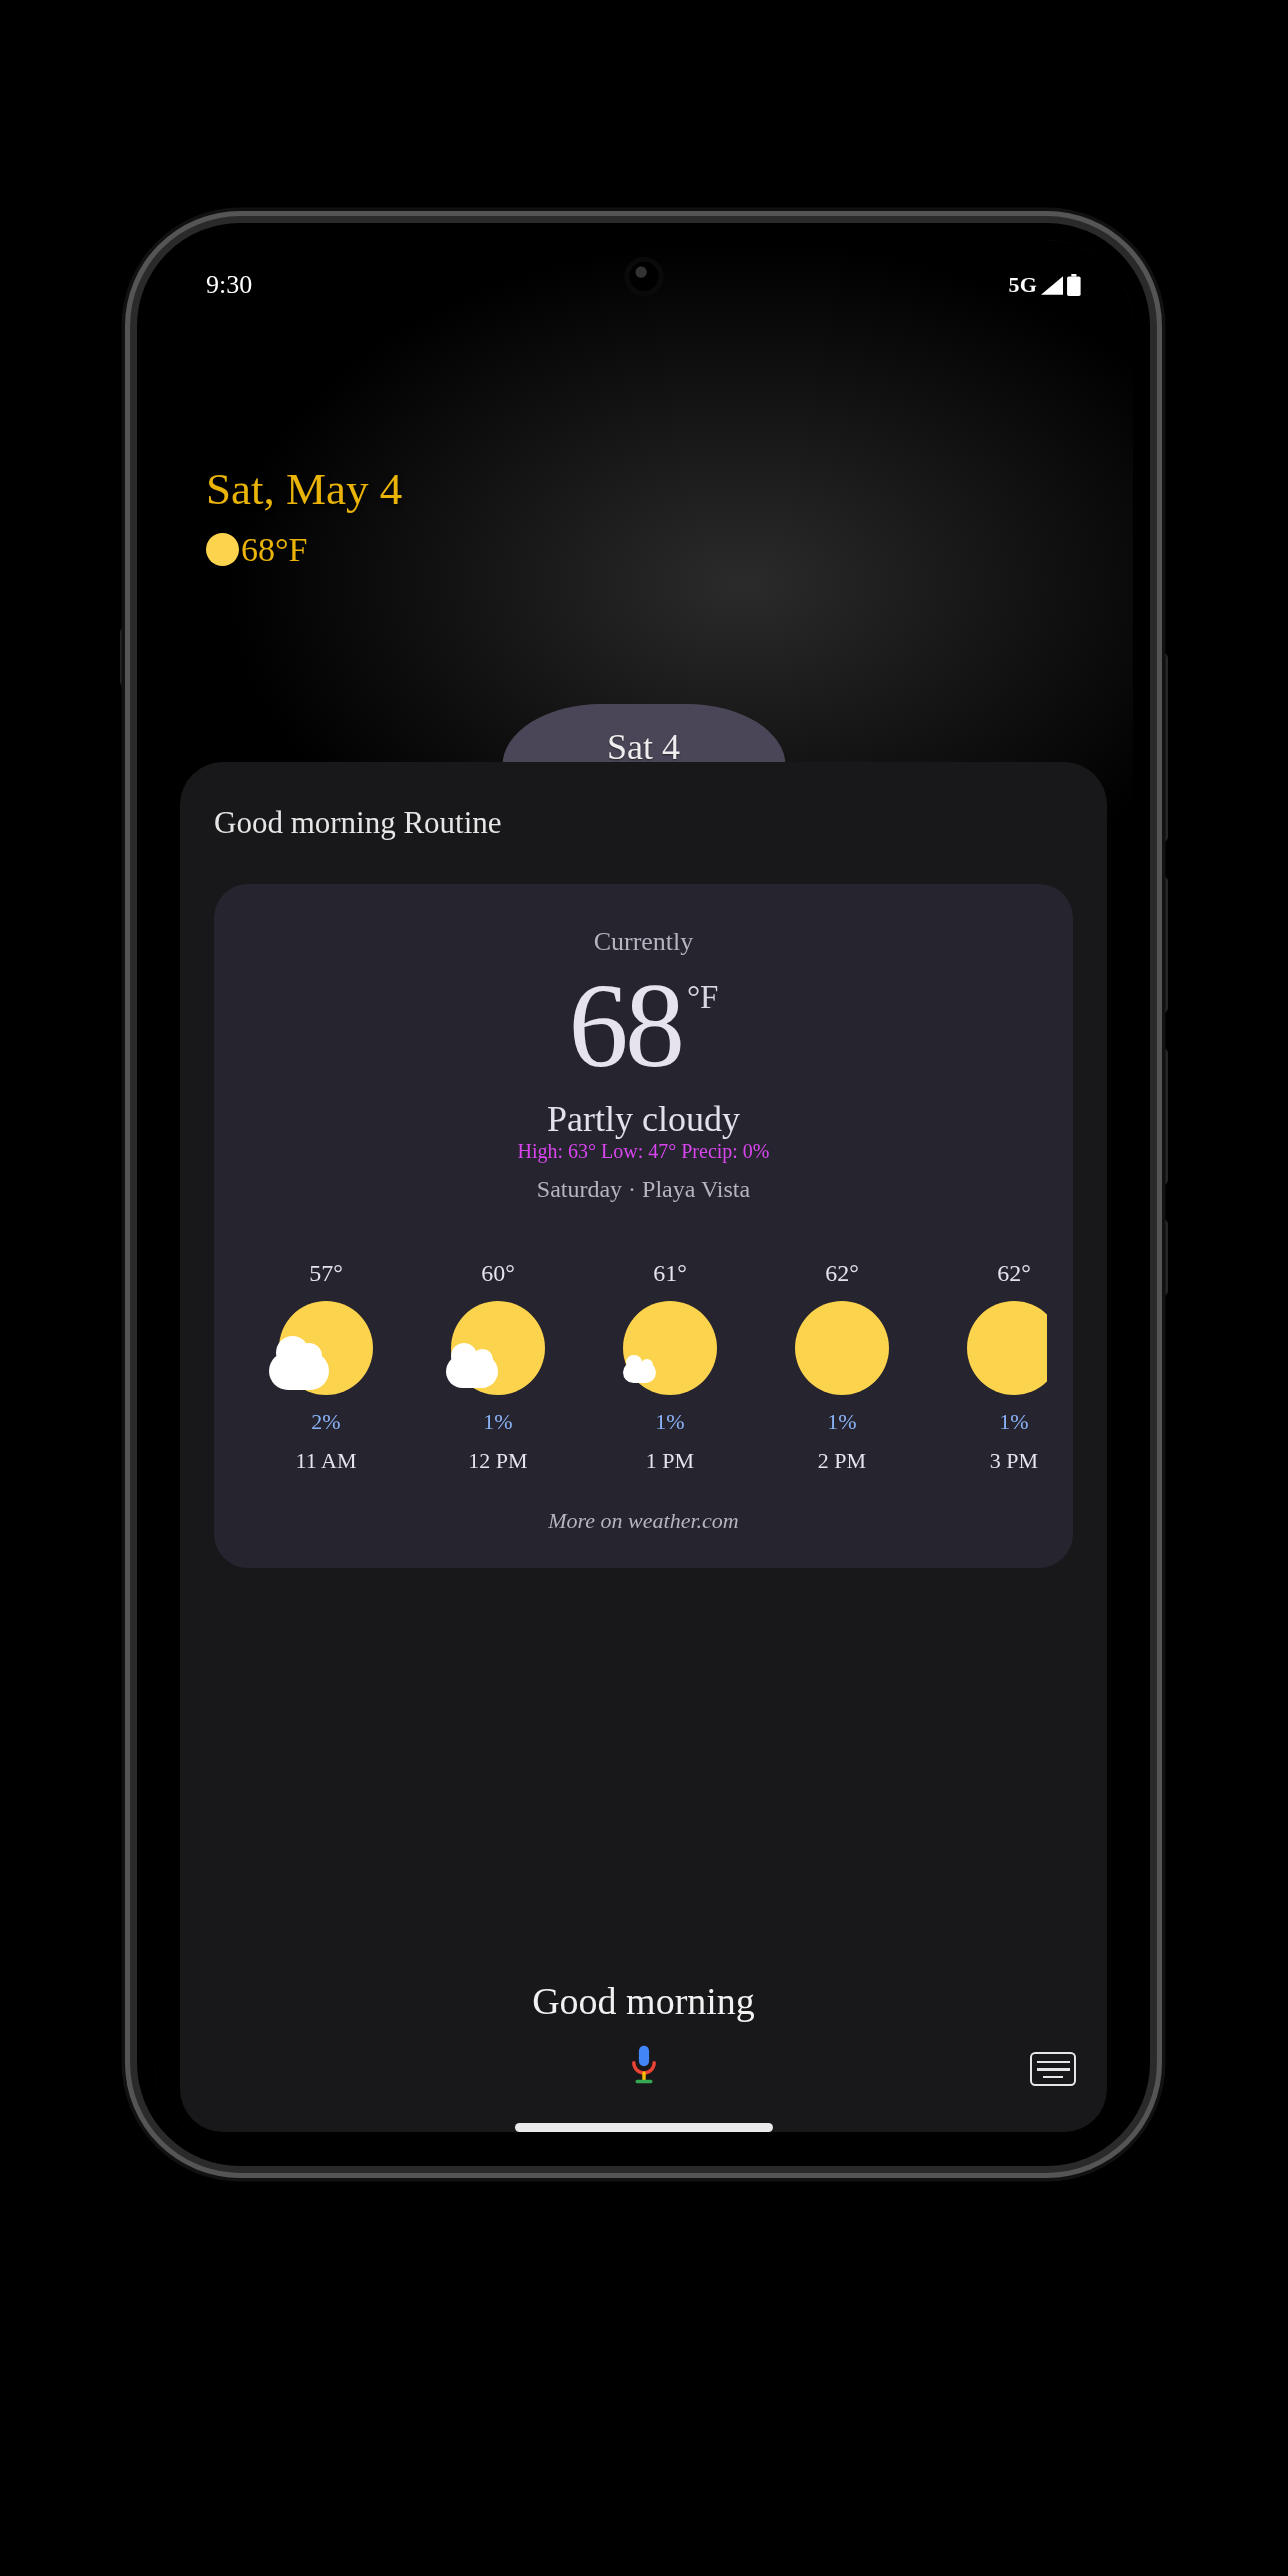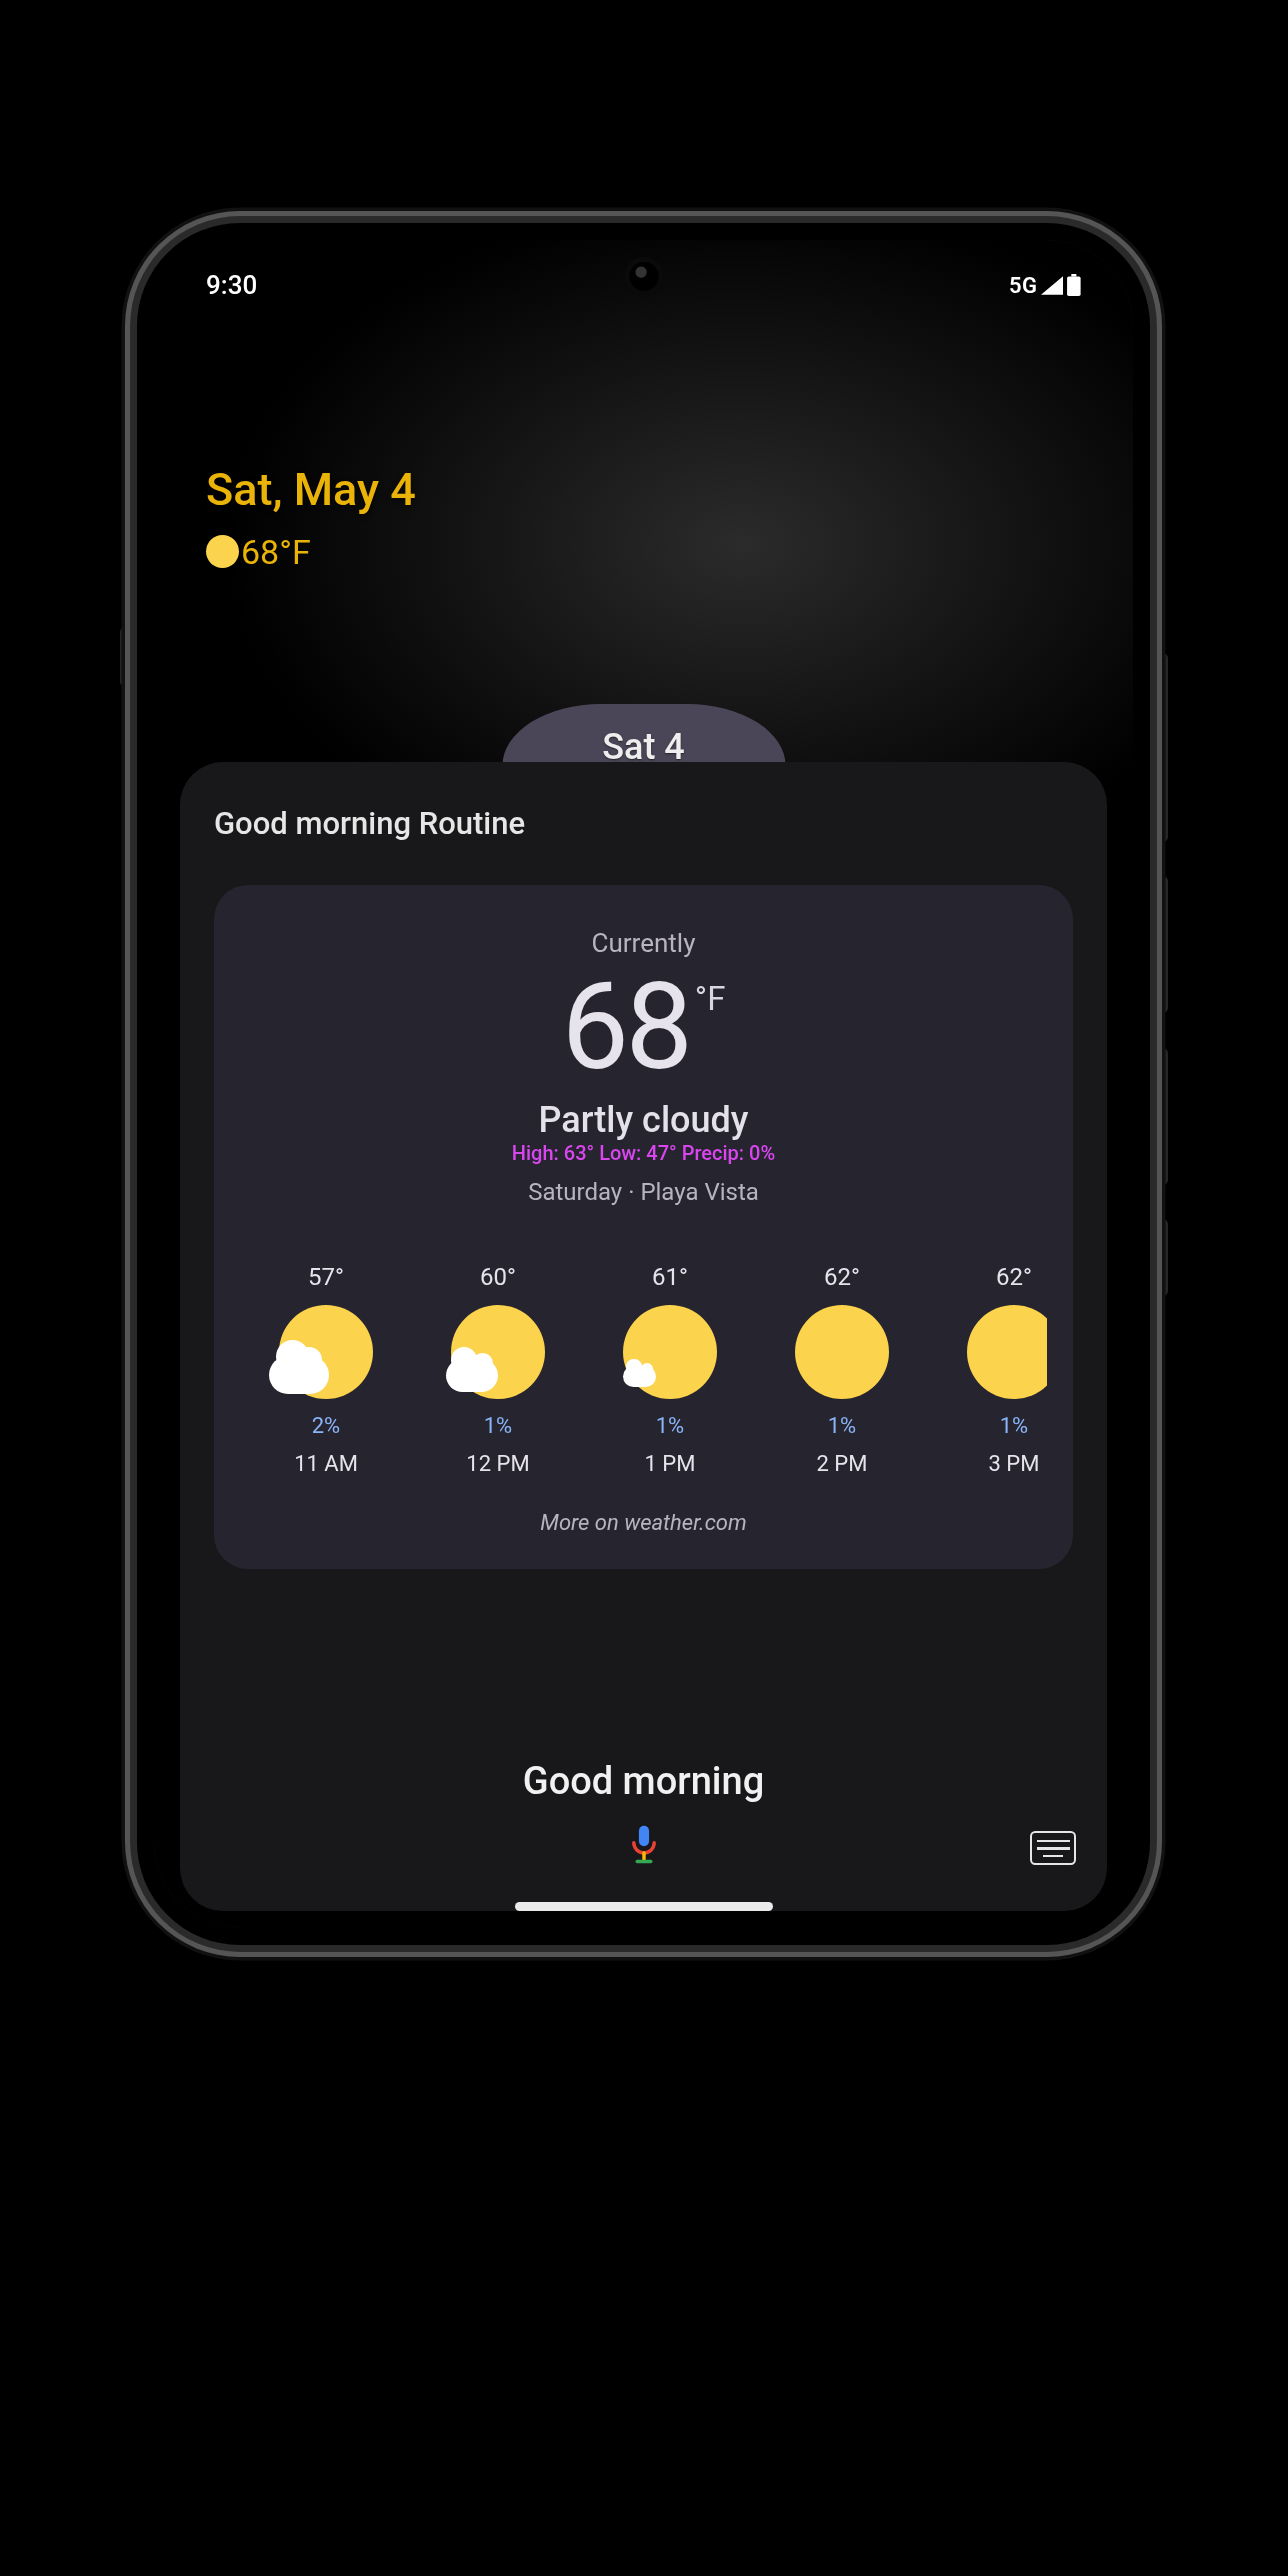--- a/index.html
+++ b/index.html
@@ -16,29 +16,30 @@
     height: 2576px;
     background: #000;
   }
 
   
   .phone {
     position: absolute;
     left: 137px;
     top: 223px;
     width: 1013px;
-    height: 1722px;
+    height: 1943px;
     background: #000;
     border-radius: 103px;
     box-shadow:
       0 0 0 6.9px #2a2a2a,
       0 0 0 12px #555,
       0 0 0 15.5px #111,
       0 34px 103px rgba(0,0,0,.9);
     overflow: hidden;
+    font-family: Liberation Serif, serif;
   }
   .side-buttons {
     position: absolute;
     background: #3a3a3a;
     width: 12px;
     border-radius: 5.2px;
   }
   .btn-right-1 { left: 1156px; top: 653px;  height: 189px; }
   .btn-right-2 { left: 1156px; top: 876px; height: 137px; }
   .btn-right-3 { left: 1156px; top: 1048px; height: 137px; }

